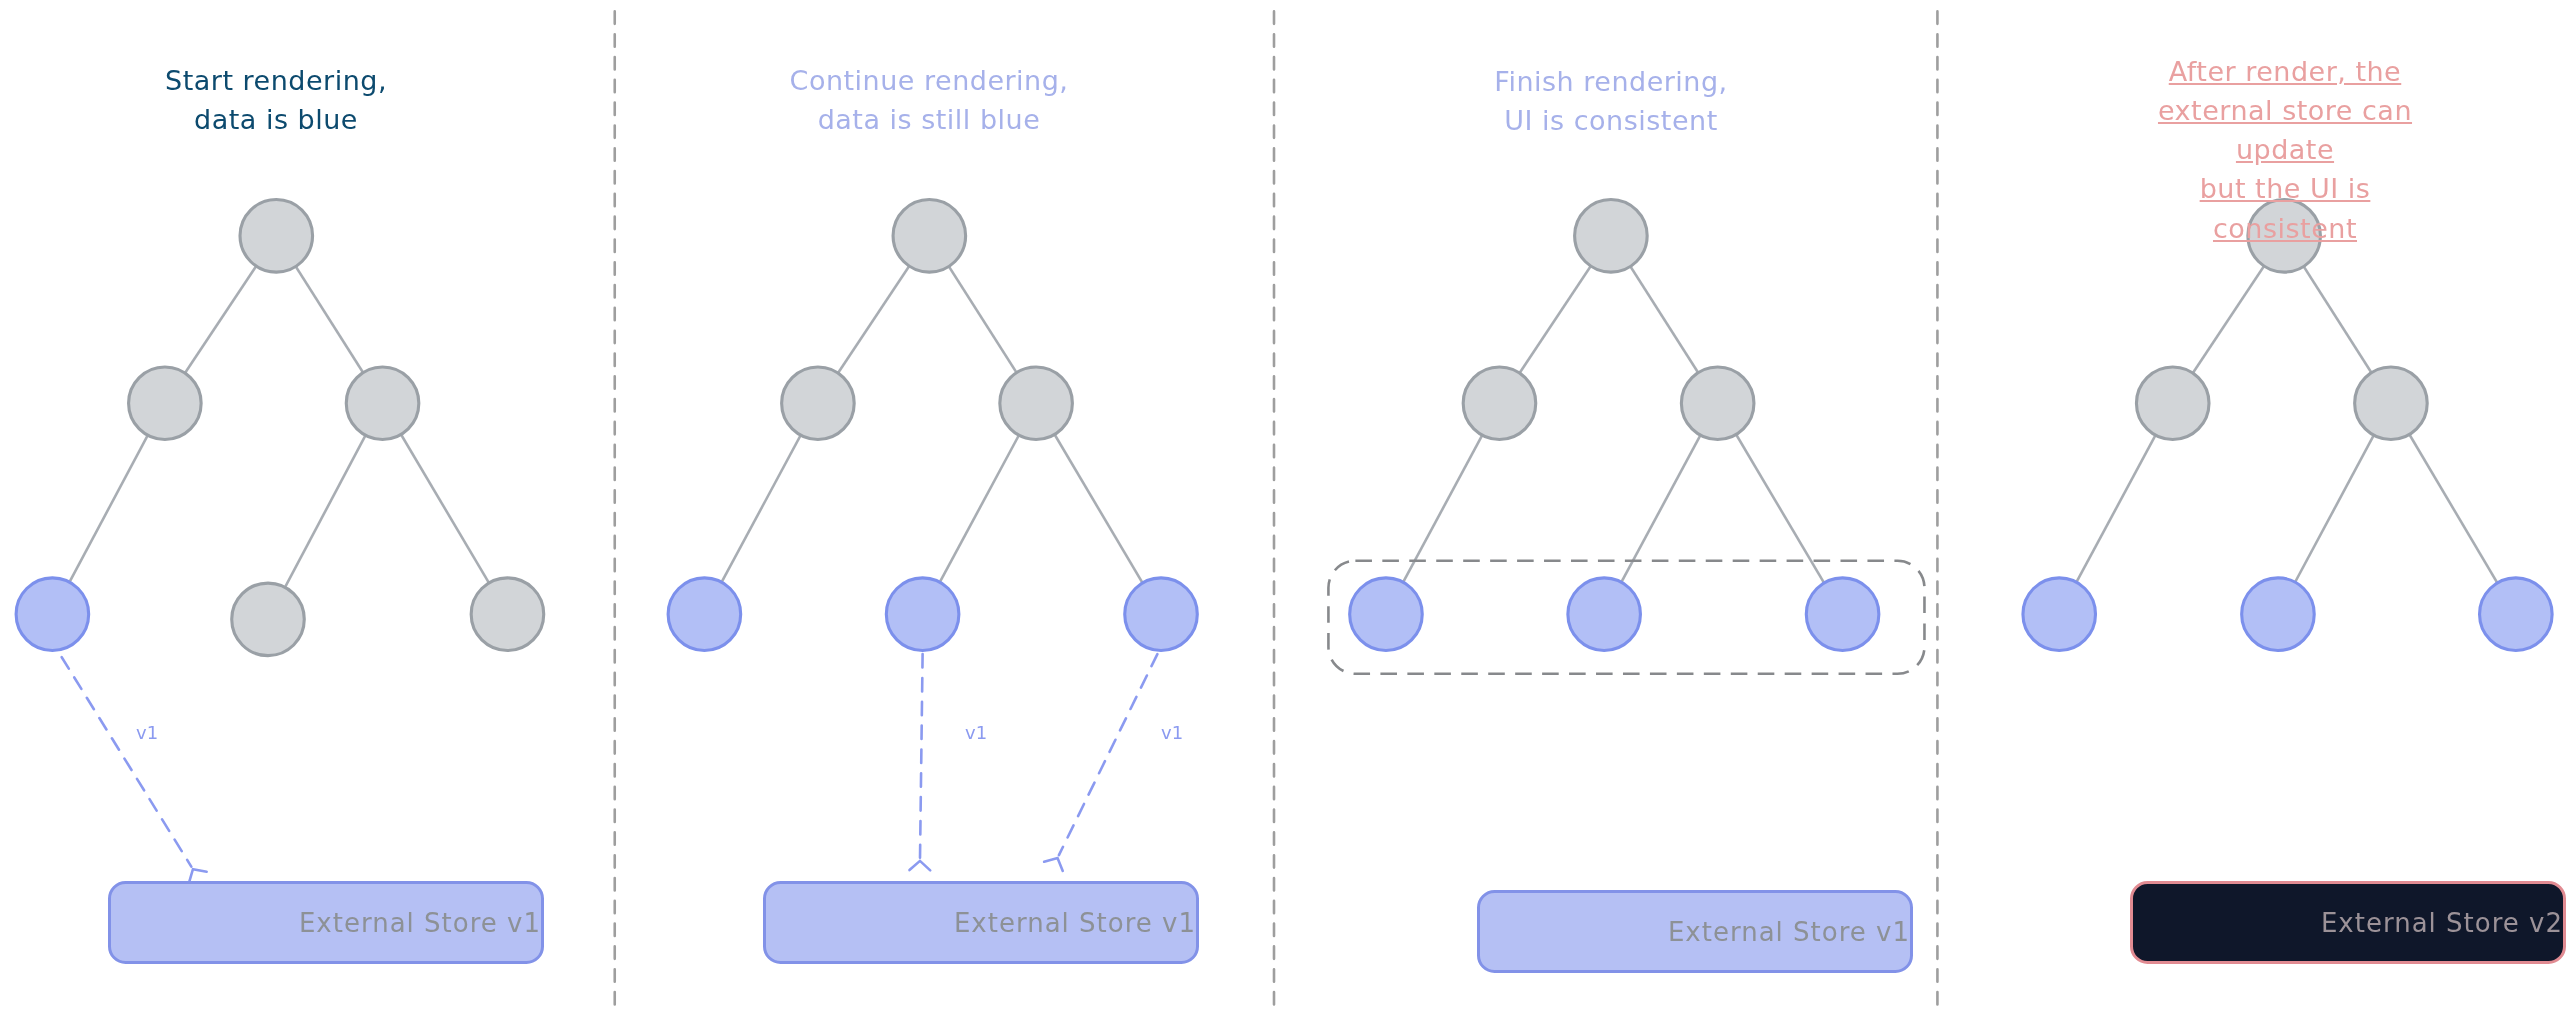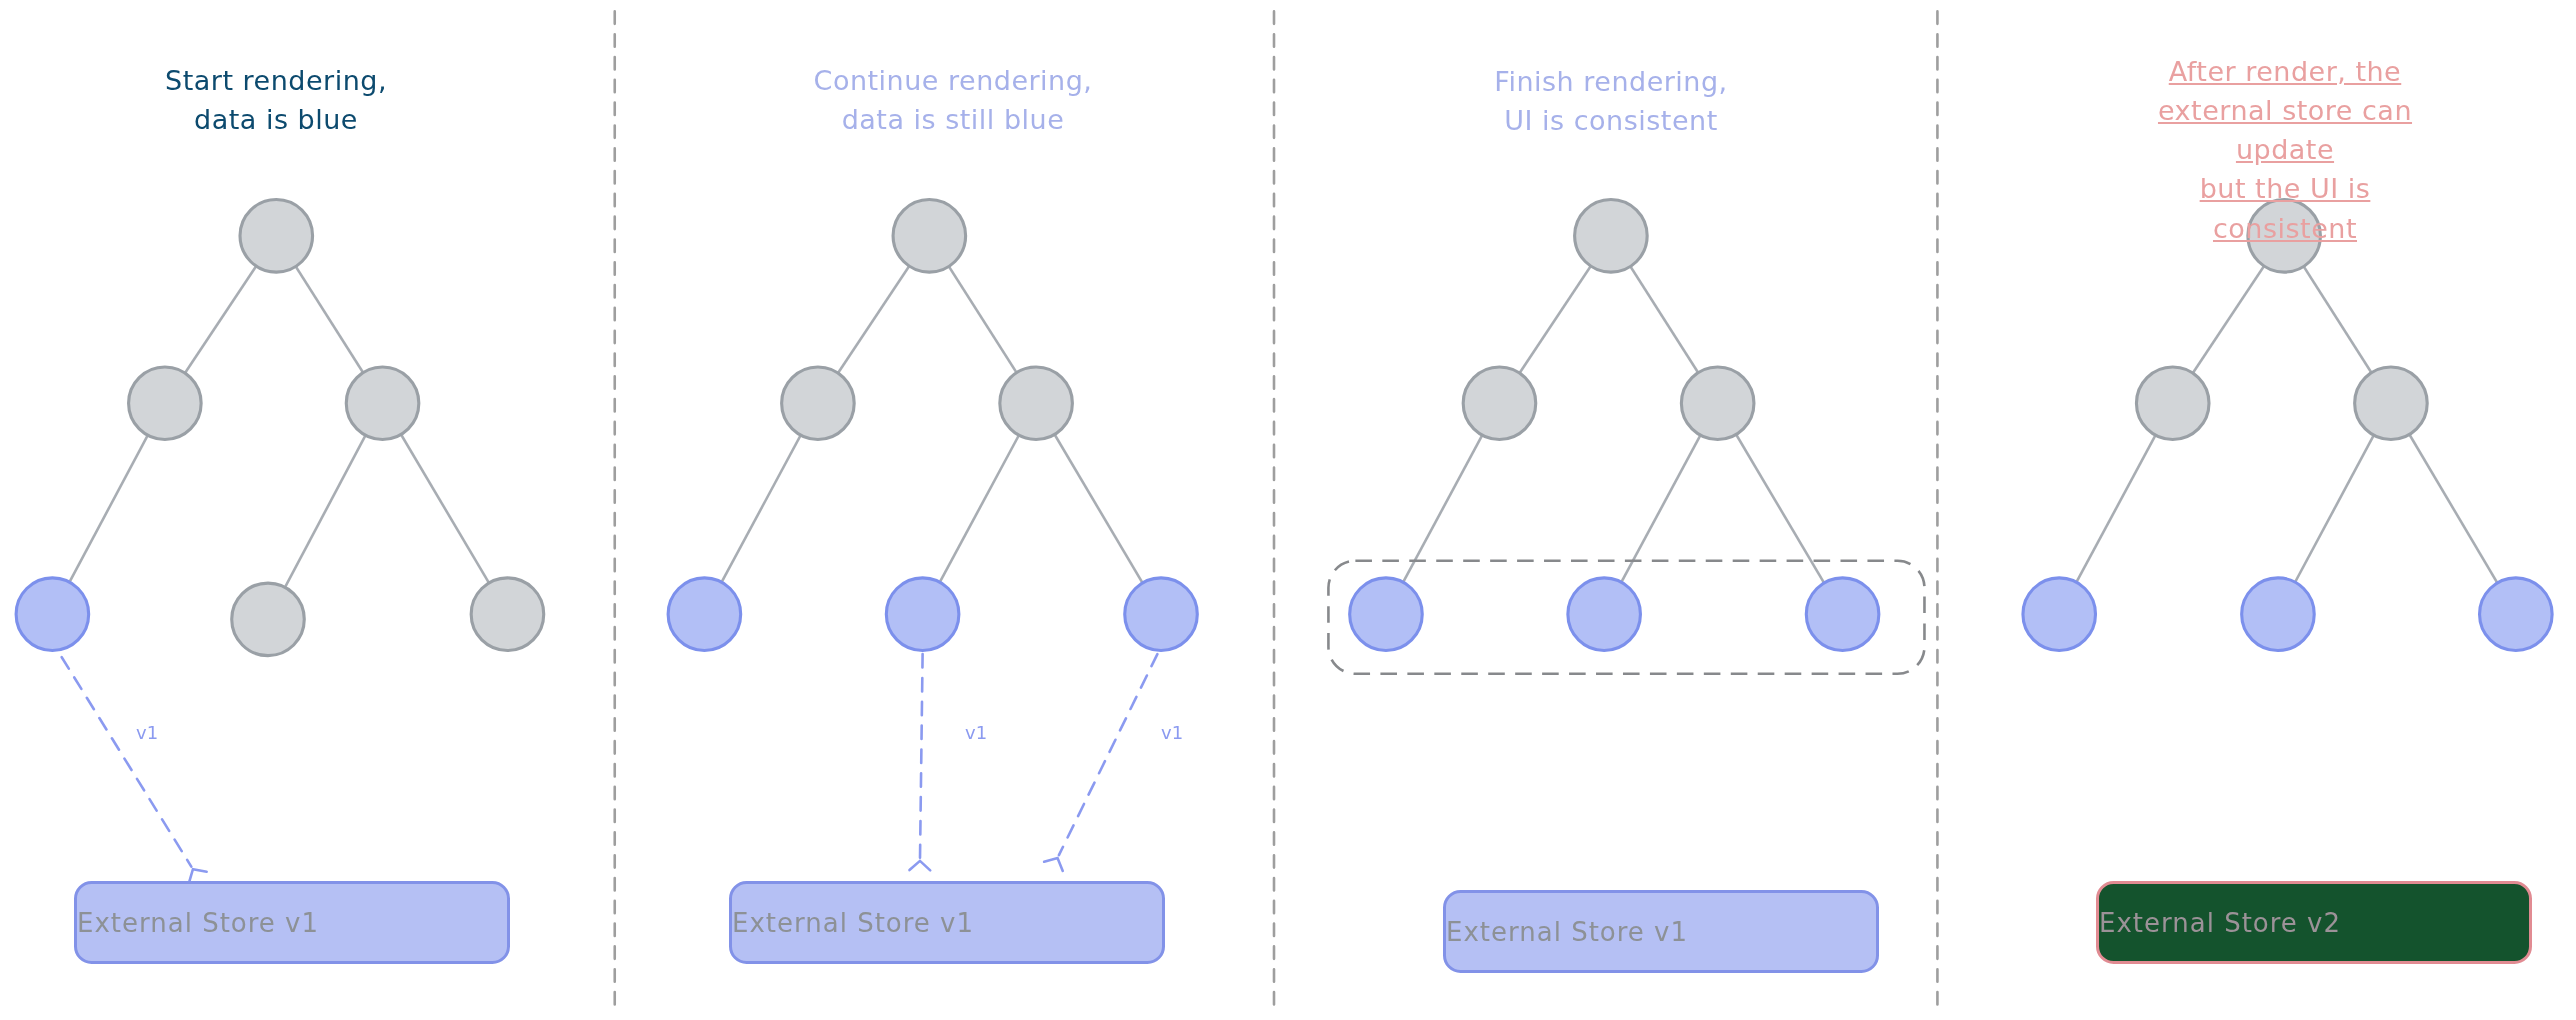--- a/index.html
+++ b/index.html
@@ -7,22 +7,22 @@
     width:2576px;height:1020px;background:#ffffff;position:relative;overflow:hidden;
     font-family:"DejaVu Sans",sans-serif;
   }
   #diagram-svg{position:absolute;left:0;top:0;width:2576px;height:1020px;}
   .panel-title{
     position:absolute;transform:translateX(-50%);text-align:center;
     font-size:27px;line-height:1.45;white-space:pre-line;letter-spacing:0.5px;font-weight:500;
   }
   .store-box{
     position:absolute;box-sizing:border-box;border-radius:17.6px;
-    display:flex;align-items:center;justify-content:flex-start;
-    font-size:26px;letter-spacing:1px;font-weight:500;
+    display:flex;align-items:center;justify-content:flex-end;
+    font-size:26px;letter-spacing:1px;font-weight:500;margin-left:34px;
   }
   .vlabel{position:absolute;font-size:18px;font-weight:500;}
 </style>
 </head>
 <body>
 
 <svg id="diagram-svg" xmlns="http://www.w3.org/2000/svg" viewBox="0 0 4968 1968">
     <defs>
       <marker id="arrow-head" markerUnits="userSpaceOnUse" markerWidth="60" markerHeight="60" refX="2" refY="30" orient="auto">
         <path d="M 8 10 L 26 30 L 8 50" fill="none" stroke="#8b9af0" stroke-width="5" stroke-linecap="round" transform="rotate(180 17 30)"></path>
@@ -76,37 +76,37 @@
     <circle cx="4406" cy="455" r="70" fill="#d2d5d8" stroke="#9aa0a6" stroke-width="6"></circle>
     <circle cx="4191" cy="778" r="70" fill="#d2d5d8" stroke="#9aa0a6" stroke-width="6"></circle>
     <circle cx="4612" cy="778" r="70" fill="#d2d5d8" stroke="#9aa0a6" stroke-width="6"></circle>
     <circle cx="3972" cy="1185" r="70" fill="#b2bff6" stroke="#7c90ec" stroke-width="6"></circle>
     <circle cx="4394" cy="1185" r="70" fill="#b2bff6" stroke="#7c90ec" stroke-width="6"></circle>
     <circle cx="4853" cy="1185" r="70" fill="#b2bff6" stroke="#7c90ec" stroke-width="6"></circle>
   </svg>
 
 <div class="panel-title" id="title-0" style="left: 276px; top: 61px; color: #0c4a6e;">Start rendering,
 data is blue</div>
-<div class="panel-title" id="title-1" style="left: 929px; top: 61px; color: rgb(166, 177, 234); margin-left: 24px;">Continue rendering,
+<div class="panel-title" id="title-1" style="left: 929px; top: 61px; color: rgb(166, 177, 234);">Continue rendering,
 data is still blue</div>
 <div class="panel-title" id="title-2" style="left: 1611px; top: 62px; color: rgb(166, 177, 234);">Finish rendering,
 UI is consistent</div>
 <div class="panel-title" id="title-3" style="left: 2285px; top: 52px; color: rgb(233, 160, 160); text-decoration: underline;">After render, the
 external store can update
 but the UI is consistent</div>
 
 <span class="vlabel" id="vlabel-0-0" style="left: 136px; top: 722px; color: rgb(139, 154, 240);">v1</span>
 <span class="vlabel" id="vlabel-1-0" style="left: 965px; top: 722px; color: rgb(139, 154, 240);">v1</span>
 <span class="vlabel" id="vlabel-1-1" style="left: 1161px; top: 722px; color: rgb(139, 154, 240);">v1</span>
 
 <div class="store-box" id="store-0" style="left: 74px; top: 881px; width: 436px; height: 83px; background: rgb(181, 192, 244); border: 3.1px solid rgb(130, 146, 232); color: rgb(141, 145, 150);">
     <span>External Store v1</span>
   </div>
 <div class="store-box" id="store-1" style="left: 729px; top: 881px; width: 436px; height: 83px; background: rgb(181, 192, 244); border: 3.1px solid rgb(130, 146, 232); color: rgb(141, 145, 150);">
     <span>External Store v1</span>
   </div>
 <div class="store-box" id="store-2" style="left: 1443px; top: 890px; width: 436px; height: 83px; background: rgb(181, 192, 244); border: 3.1px solid rgb(130, 146, 232); color: rgb(141, 145, 150);">
     <span>External Store v1</span>
   </div>
-<div class="store-box" id="store-3" style="left: 2096px; top: 881px; width: 436px; height: 83px; background: #14532d; border: 3.1px solid rgb(225, 139, 146); color: rgb(156, 146, 152);">
+<div class="store-box" id="store-3" style="left: 2096px; top: 881px; width: 436px; height: 83px; background: #0f172a; border: 3.1px solid rgb(225, 139, 146); color: rgb(156, 146, 152);">
     <span>External Store v2</span>
   </div>
 
 
 </body></html>

